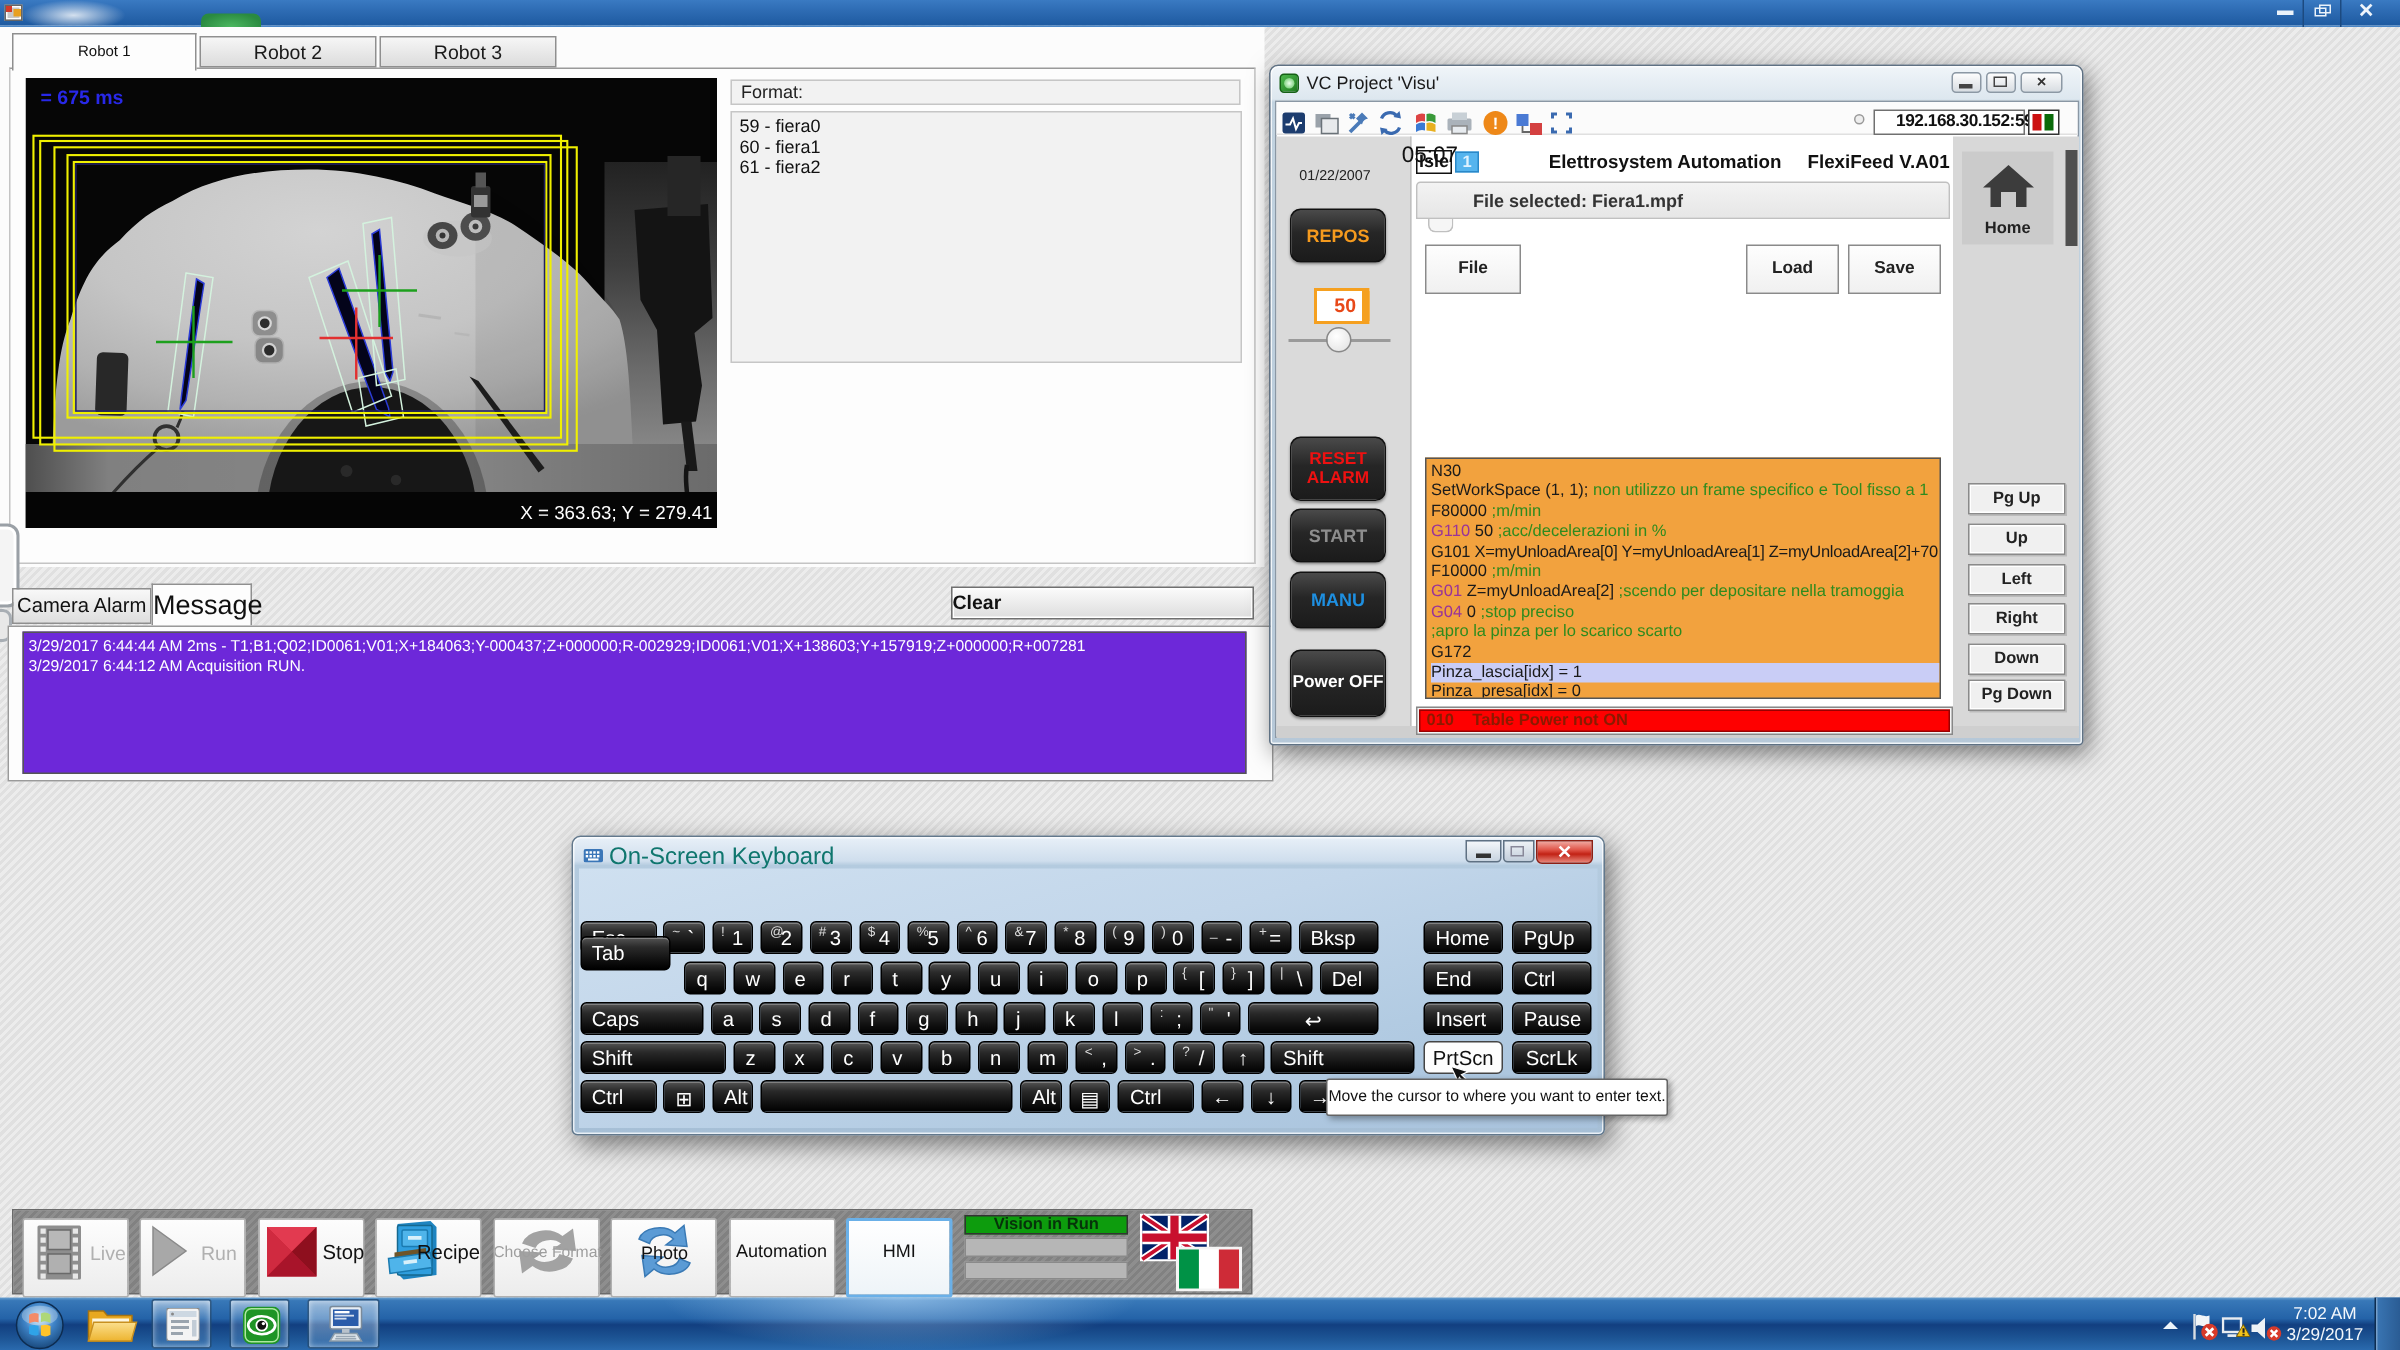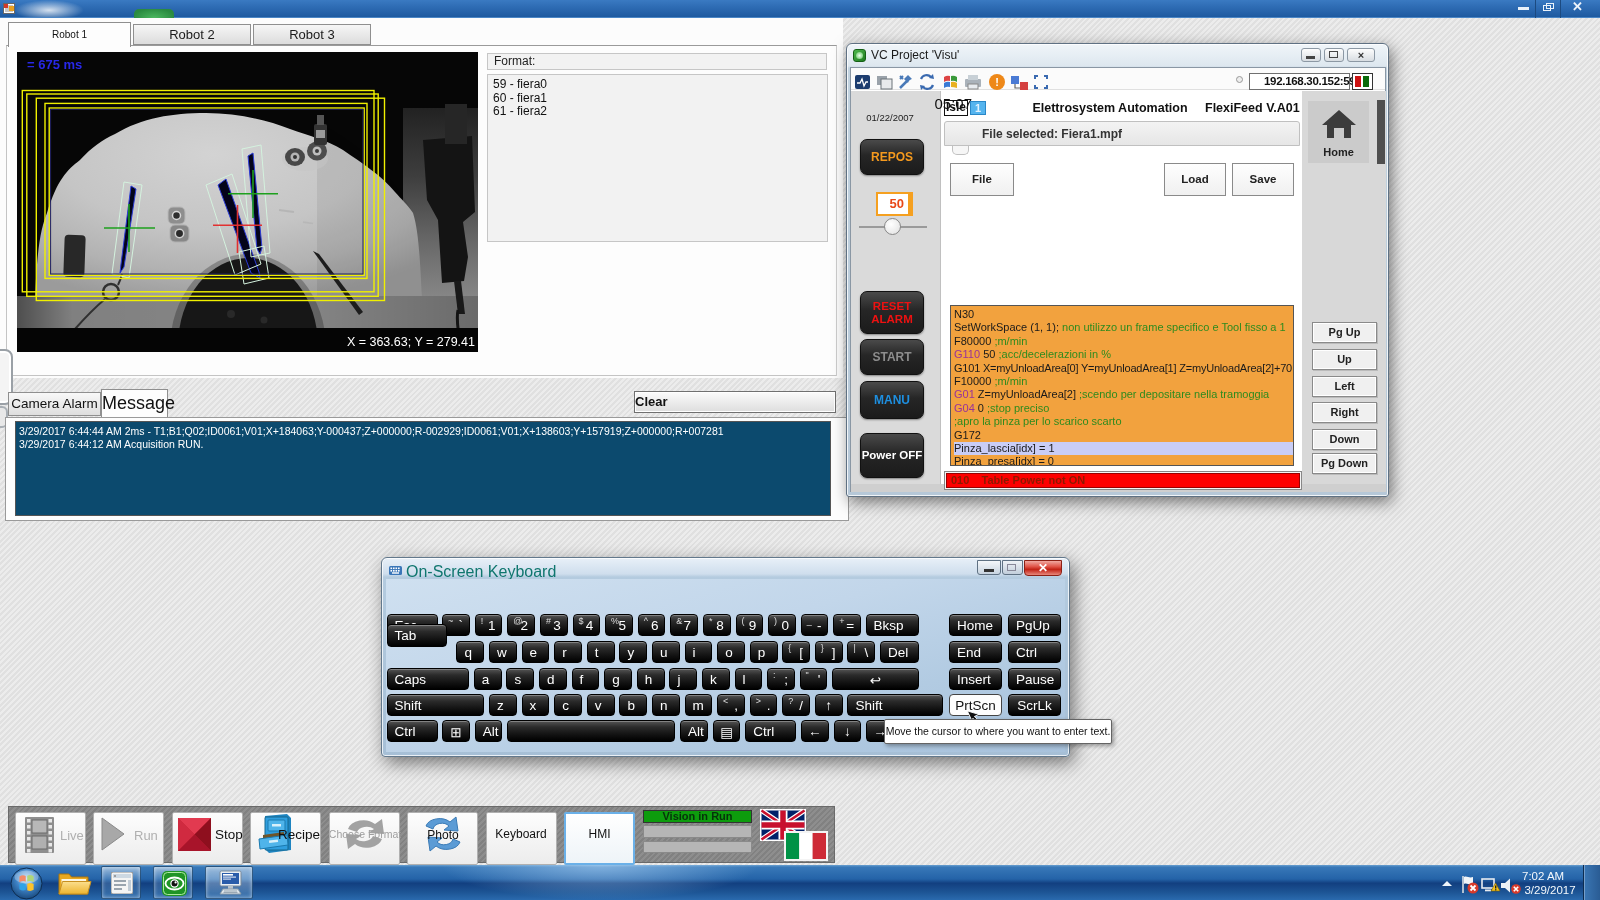--- a/index.html
+++ b/index.html
@@ -119,21 +119,21 @@
 </svg>
 <div class="a" style="left:487px;top:53px;width:340px;height:17px;background:#f2f2f2;border:1px solid #c6c6c6;font-size:12px;color:#222;line-height:15px;padding-left:6px">Format:</div>
 <div class="a" style="left:487px;top:74px;width:341px;height:168px;background:#f2f2f2;border:1px solid #c6c6c6;font-size:12px;color:#111;line-height:13.6px;padding:3px 0 0 5px">59 - fiera0<br>60 - fiera1<br>61 - fiera2</div>
 <div class="a" style="left:836px;top:46px;width:1px;height:330px;background:#cccccc"></div>
 <div class="a" style="left:-8px;top:349px;width:21px;height:56px;background:#f4f4f4;border:2px solid #9aa0a6;border-radius:0 8px 8px 0;box-shadow:inset 0 0 0 2px #fff"></div>
 <div class="a" style="left:-6px;top:406px;width:14px;height:22px;background:#e8e8e8;border:2px solid #a8aeb4;border-radius:0 6px 6px 0"></div>
 <div class="a" style="left:8px;top:392px;width:93px;height:24px;background:linear-gradient(180deg,#f8f8f8,#dedede);border:1px solid #8f8f8f;font-size:13.5px;text-align:center;line-height:22px;color:#111">Camera Alarm</div>
 <div class="a" style="left:101px;top:389px;width:67px;height:28px;background:#fdfdfd;border:1px solid #8f8f8f;border-bottom:none;font-size:18px;text-align:center;line-height:26px;color:#111">Message</div>
 <div class="a" style="left:634px;top:391px;width:202px;height:22px;background:linear-gradient(180deg,#fbfbfb,#dddddd);border:1px solid #707070;box-shadow:inset 0 0 0 1px #fff;font-size:13px;font-weight:bold;text-align:left;line-height:20px;color:#111">Clear</div>
 <div class="a" style="left:5px;top:417px;width:844px;height:104px;background:#fdfdfd;border:1px solid #9a9a9a"></div>
-<div class="a" style="left:15px;top:421px;width:816px;height:95px;background:#0c4a6e;border:1px solid #555;color:#fff;font-size:10.5px;line-height:13px;padding:3px 0 0 3px">3/29/2017 6:44:44 AM 2ms - T1;B1;Q02;ID0061;V01;X+184063;Y-000437;Z+000000;R-002929;ID0061;V01;X+138603;Y+157919;Z+000000;R+007281<br>3/29/2017 6:44:12 AM Acquisition RUN.</div>
+<div class="a" style="left:15px;top:421px;width:816px;height:95px;background:#6d28d9;border:1px solid #555;color:#fff;font-size:10.5px;line-height:13px;padding:3px 0 0 3px">3/29/2017 6:44:44 AM 2ms - T1;B1;Q02;ID0061;V01;X+184063;Y-000437;Z+000000;R-002929;ID0061;V01;X+138603;Y+157919;Z+000000;R+007281<br>3/29/2017 6:44:12 AM Acquisition RUN.</div>
 <div class="a" style="left:846px;top:43px;width:543px;height:454px;background:linear-gradient(180deg,#f0f5f9 0,#dde7ef 22px,#c2d3e0 24px,#b6c8d8 100%);border:1px solid #5f7183;border-radius:6px 6px 3px 3px;box-shadow:3px 5px 16px rgba(0,0,0,.5), inset 0 0 0 1px rgba(255,255,255,.8)"></div>
 <div class="a" style="left:853px;top:49px;width:13px;height:13px;background:linear-gradient(135deg,#4db84d,#1f7a1f);border-radius:3px;border:1px solid #156015"></div>
 <div class="a" style="left:856px;top:52px;width:7px;height:7px;background:radial-gradient(circle,#eaffea,#58c058);border-radius:50%"></div>
 <div class="a" style="left:871px;top:48px;width:200px;height:14px;font-size:12px;color:#1a1a1a">VC Project 'Visu'</div>
 <div class="a" style="left:1301px;top:48px;width:20px;height:14px;background:linear-gradient(180deg,#fdfdfd,#d8dde2);border:1px solid #8c98a4;border-radius:3px"></div>
 <div class="a" style="left:1306px;top:56px;width:9px;height:3px;background:#444"></div>
 <div class="a" style="left:1324px;top:48px;width:20px;height:14px;background:linear-gradient(180deg,#fdfdfd,#d8dde2);border:1px solid #8c98a4;border-radius:3px"></div>
 <div class="a" style="left:1329px;top:51px;width:9px;height:7px;border:1.5px solid #444"></div>
 <div class="a" style="left:1347px;top:48px;width:28px;height:14px;background:linear-gradient(180deg,#fdfdfd,#d8dde2);border:1px solid #8c98a4;border-radius:3px;font-size:11px;color:#333;text-align:center;line-height:12px;font-weight:bold">×</div>
 <div class="a" style="left:850px;top:67px;width:536px;height:425px;background:#ffffff;border:1px solid #8a97a4"></div>
@@ -556,21 +556,21 @@
       <text x="35" y="25" font-size="10.5" fill="#9e9e9e" text-anchor="middle" font-family="Liberation Sans">Choose Format</text>
     </svg></div>
 <div class="tbtn" style="left:407.0px;"><svg width="71" height="43" viewBox="0 0 71 43">
       <g fill="#5b9bd5" stroke="#3a7ab5" stroke-width="1">
         <path d="M18 13 a14 10 0 0 1 24 -4 l6 -5 l2 14 l-14 -1 l5 -4 a9 7 0 0 0 -16 3 z"></path>
         <path d="M52 29 a14 10 0 0 1 -24 4 l-6 5 l-2 -14 l14 1 l-5 4 a9 7 0 0 0 16 -3 z"></path>
       </g>
       <text x="35" y="26" font-size="12" fill="#111" text-anchor="middle" font-family="Liberation Sans">Photo</text>
     </svg></div>
 <div class="tbtn" style="left:485.5px;">
-    <div style="font-size:12px;color:#111;text-align:center;line-height:43px">Keyboard</div>
+    <div style="font-size:12px;color:#111;text-align:center;line-height:43px">Automation</div>
   </div>
 <div class="tbtn" style="left:564.0px;border:2px solid #6ab0e8;background:linear-gradient(180deg,#ffffff,#eef4f8)">
     <div style="font-size:12px;color:#111;text-align:center;line-height:41px">HMI</div>
   </div>
 <div class="a" style="left:643px;top:810px;width:109px;height:13px;background:#0d9c0d;border:1px solid #333;font-size:11px;font-weight:bold;color:#06330a;text-align:center;line-height:11px">Vision in Run</div>
 <div class="a" style="left:643px;top:825px;width:109px;height:12.5px;background:#b6b6b6;border:1px solid #8a8a8a"></div>
 <div class="a" style="left:643px;top:840.5px;width:109px;height:12.5px;background:#b6b6b6;border:1px solid #8a8a8a"></div>
 <svg class="a" style="left:760px;top:809px;z-index:5" width="46" height="32" viewBox="0 0 46 32">
     <rect x="0" y="0" width="46" height="32" fill="#fff"></rect>
     <rect x="1.5" y="1.5" width="43" height="29" fill="#012169"></rect>
@@ -674,14 +674,14 @@
     <rect x="4" y="12.5" width="6" height="1.8" fill="#e8ecf0"></rect>
     <path d="M14.5 6 L19 14 L10 14 Z" fill="#f2c21a" stroke="#7a5c00" stroke-width="0.6"></path>
     <rect x="14" y="8.5" width="1.4" height="3" fill="#222"></rect>
     <rect x="14" y="12.2" width="1.4" height="1.2" fill="#222"></rect>
   </svg>
 <svg class="a" style="left:1500px;top:877px" width="22" height="17" viewBox="0 0 22 17">
     <path d="M1 6 L5 6 L10 1.5 L10 15.5 L5 11 L1 11 Z" fill="#eef2f6"></path>
     <circle cx="16" cy="12" r="4.8" fill="#d83a2a"></circle>
     <path d="M13.8 9.8 L18.2 14.2 M18.2 9.8 L13.8 14.2" stroke="#fff" stroke-width="1.6"></path>
   </svg>
-<div class="a" style="left:1522px;top:870px;width:56px;height:12px;font-size:11.5px;color:#f4f8fc;">7:02 AM</div>
+<div class="a" style="left:1522px;top:870px;width:56px;height:12px;font-size:11.5px;color:#f4f8fc;text-align:center">7:02 AM</div>
 <div class="a" style="left:1519px;top:884px;width:62px;height:12px;font-size:11.5px;color:#f4f8fc;text-align:center">3/29/2017</div>
 <div class="a" style="left:1583px;top:865px;width:17px;height:35px;background:linear-gradient(90deg,#3a76b4,#2a5c94);border-left:1px solid #0d2c50;box-shadow:inset 1px 0 0 rgba(255,255,255,.3)"></div>
 </body></html>

